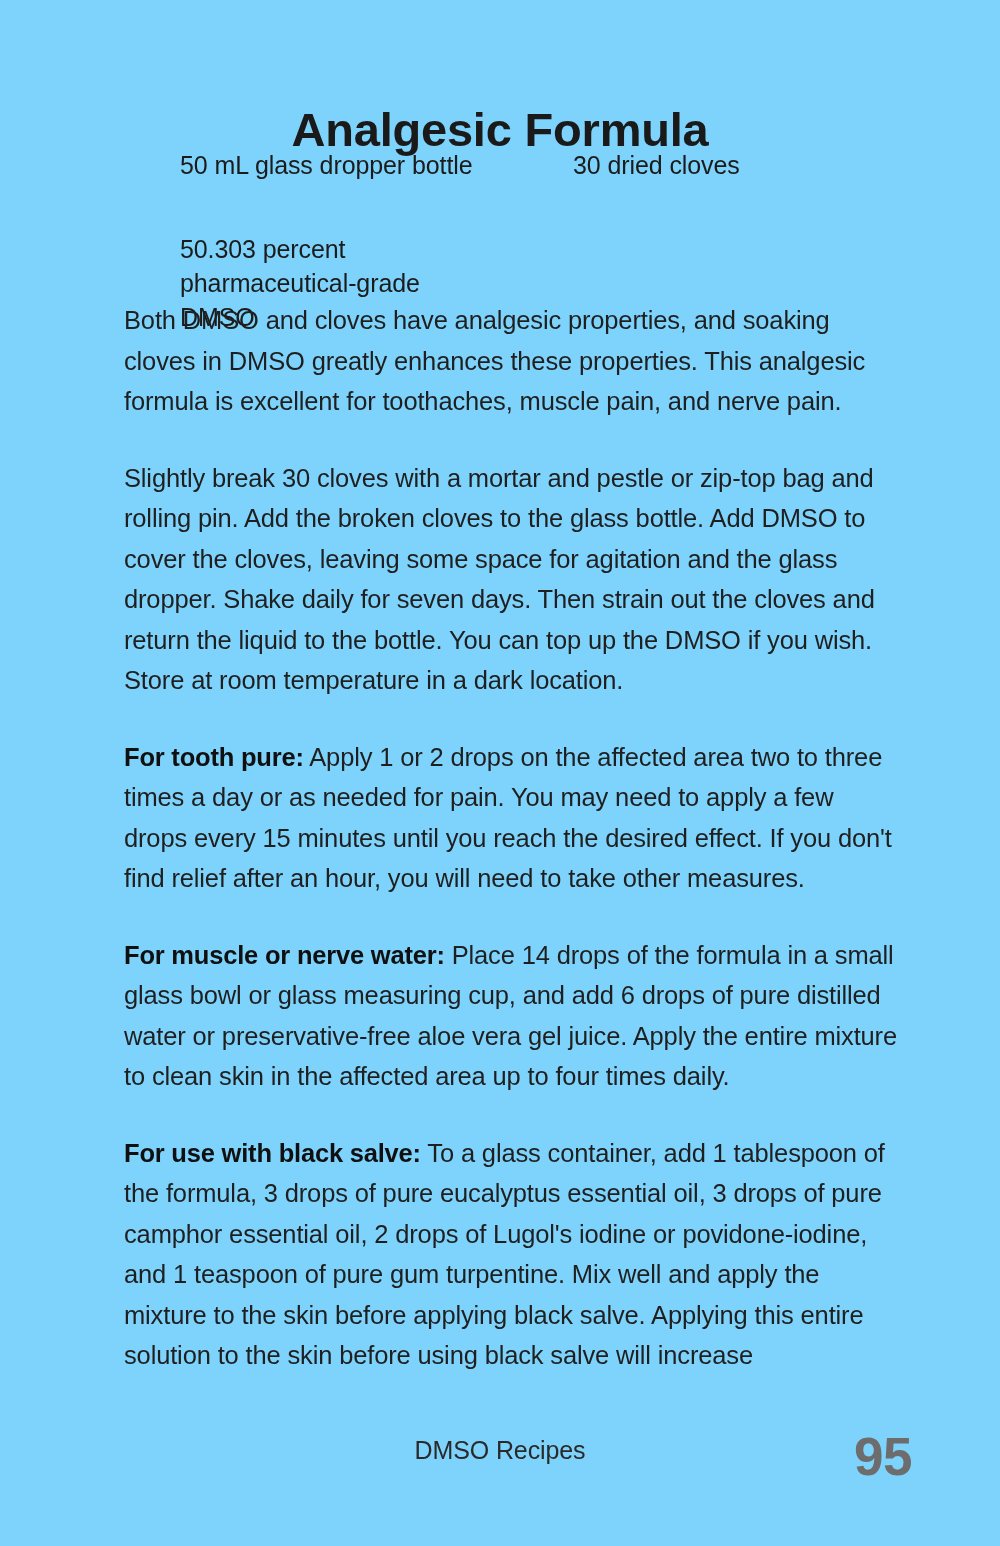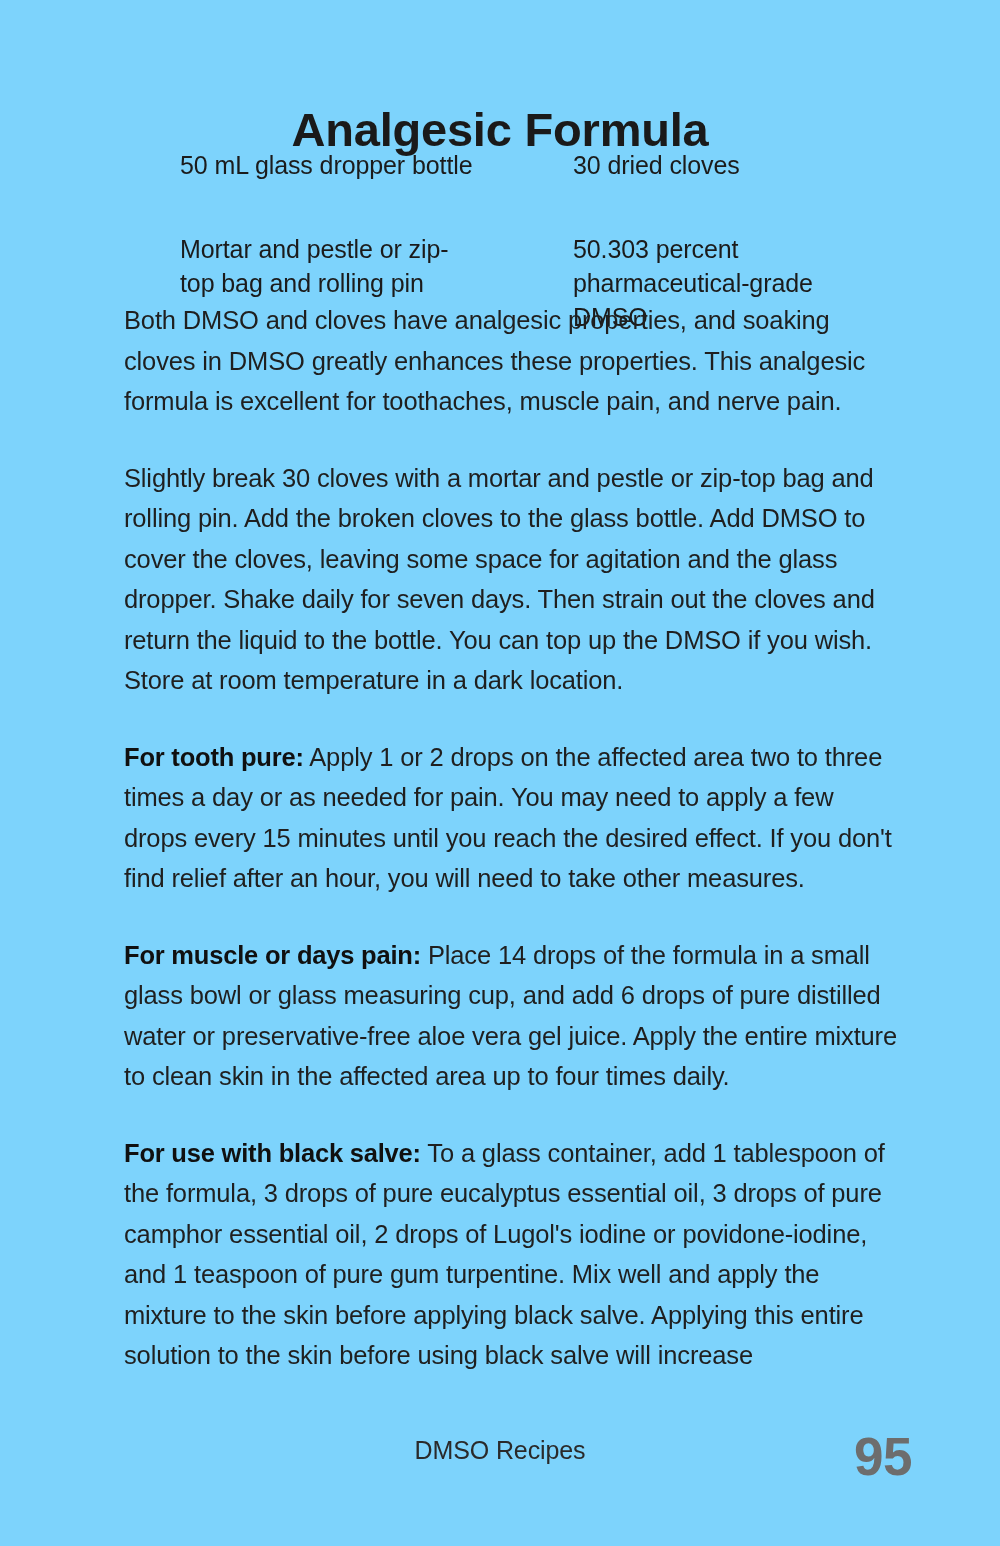--- a/index.html
+++ b/index.html
@@ -121,40 +121,39 @@
 </head>
 <body>
 
 <div class="page">
 
   <h1 class="page-title">Analgesic Formula</h1>
 
   <div class="ingredients">
     <div class="ing-cell col1">50 mL glass dropper bottle</div>
     <div class="ing-cell col2">30 dried cloves</div>
-    <div class="ing-cell col1">Mortar and pestle or zip-top bag and rolling pin</div>
     <div class="ing-cell col2">50.303 percent pharmaceutical-grade DMSO</div>
   </div>
 
   <div class="body-col">
 
     <p class="para">
       <span>Both DMSO and cloves have analgesic properties, and soaking cloves in DMSO greatly enhances these properties. This analgesic formula is excellent for toothaches, muscle pain, and nerve pain.</span>
     </p>
 
     <p class="para">
       <span>Slightly break 30 cloves with a mortar and pestle or zip-top bag and rolling pin. Add the broken cloves to the glass bottle. Add DMSO to cover the cloves, leaving some space for agitation and the glass dropper. Shake daily for seven days. Then strain out the cloves and return the liquid to the bottle. You can top up the DMSO if you wish. Store at room temperature in a dark location.</span>
     </p>
 
     <p class="para">
       <span class="run-in">For tooth pure:</span><span> Apply 1 or 2 drops on the affected area two to three times a day or as needed for pain. You may need to apply a few drops every 15 minutes until you reach the desired effect. If you don't find relief after an hour, you will need to take other measures.</span>
     </p>
 
     <p class="para">
-      <span class="run-in">For muscle or days pain:</span><span> Place 14 drops of the formula in a small glass bowl or glass measuring cup, and add 6 drops of pure distilled water or preservative-free aloe vera gel juice. Apply the entire mixture to clean skin in the affected area up to four times daily.</span>
+      <span class="run-in">For muscle or nerve water:</span><span> Place 14 drops of the formula in a small glass bowl or glass measuring cup, and add 6 drops of pure distilled water or preservative-free aloe vera gel juice. Apply the entire mixture to clean skin in the affected area up to four times daily.</span>
     </p>
 
     <p class="para">
       <span class="run-in">For use with black salve:</span><span> To a glass container, add 1 tablespoon of the formula, 3 drops of pure eucalyptus essential oil, 3 drops of pure camphor essential oil, 2 drops of Lugol's iodine or povidone-iodine, and 1 teaspoon of pure gum turpentine. Mix well and apply the mixture to the skin before applying black salve. Applying this entire solution to the skin before using black salve will increase</span>
     </p>
 
   </div>
 
   <div class="footer">
     <div class="running-head">DMSO Recipes</div>

